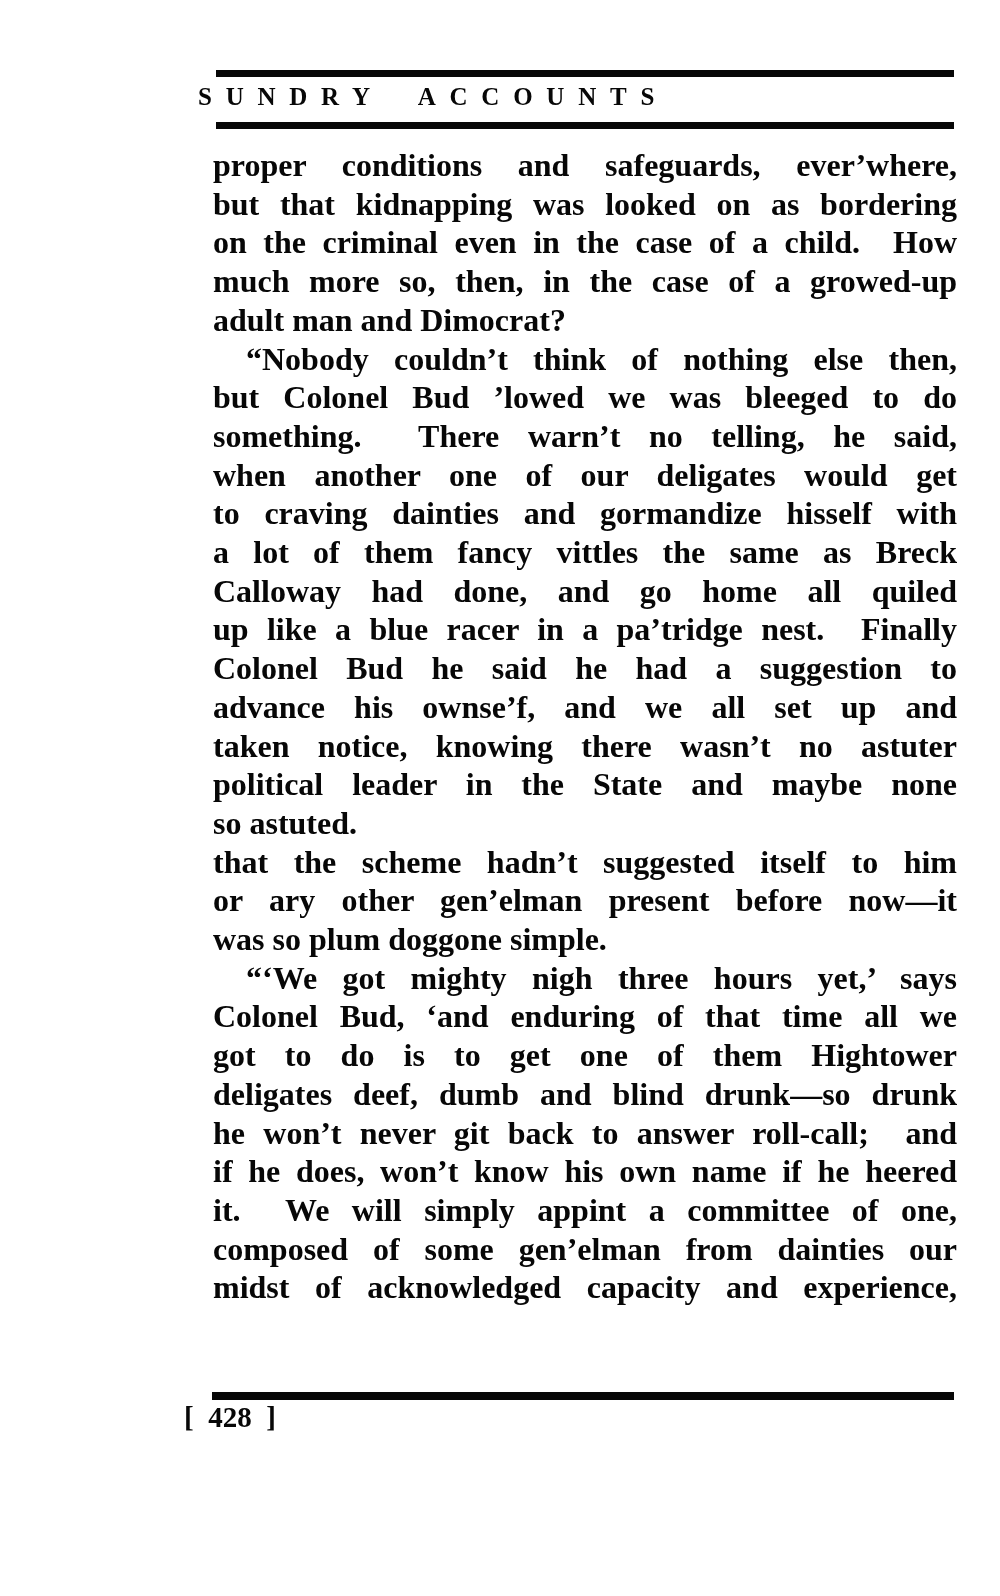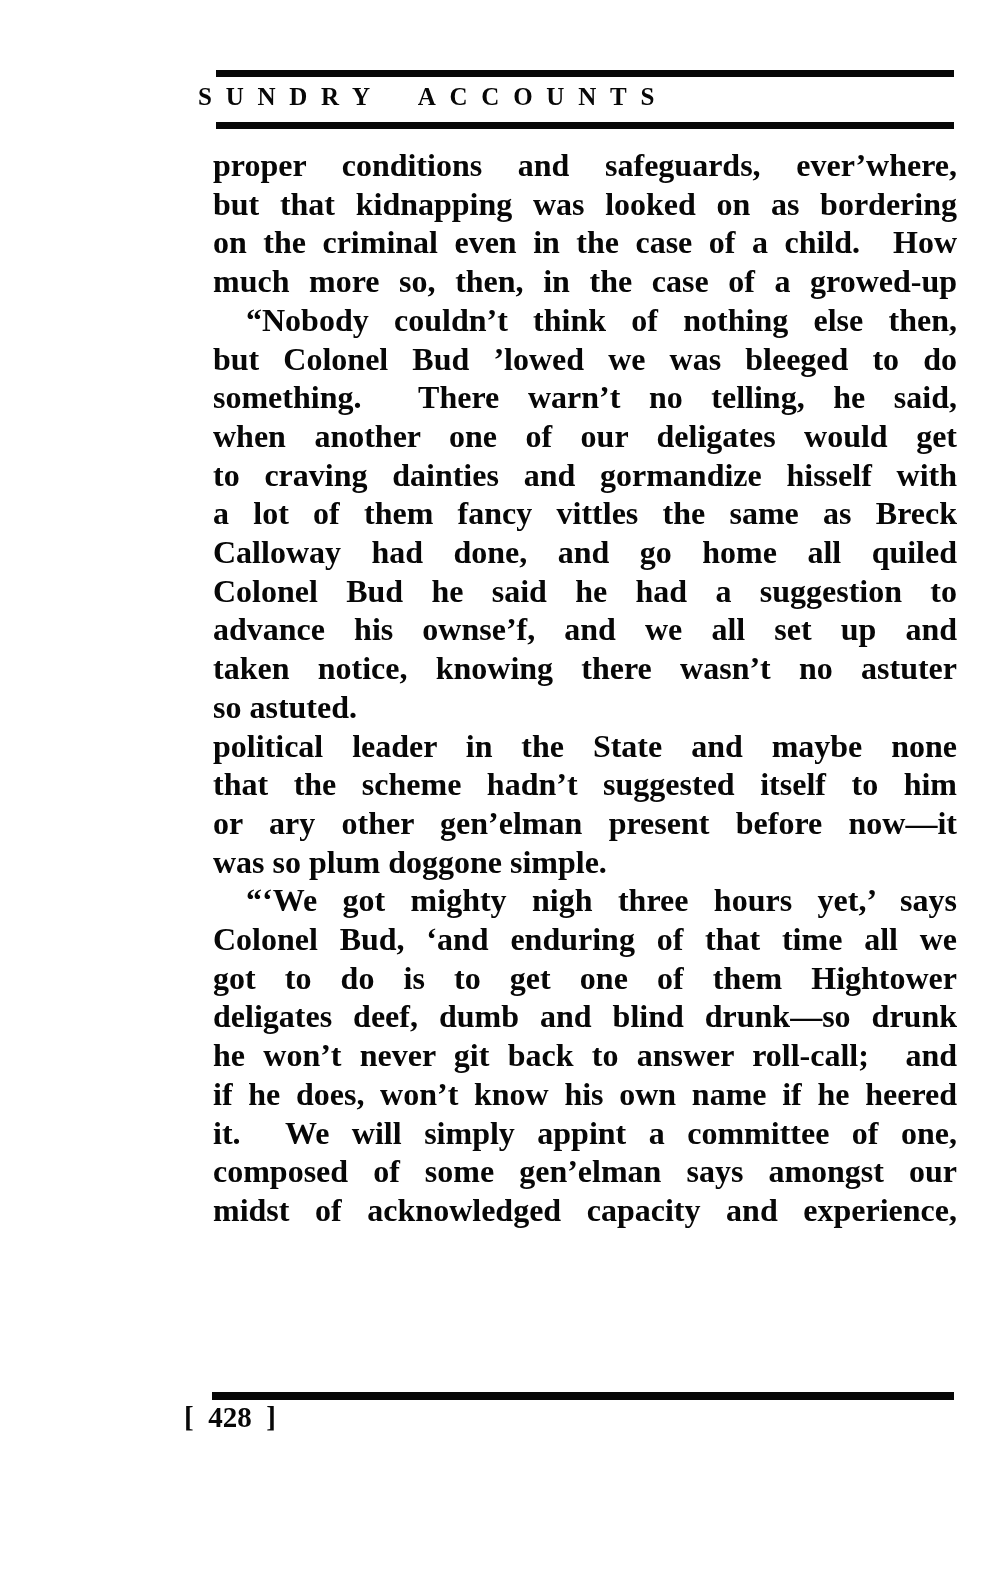--- a/index.html
+++ b/index.html
@@ -78,41 +78,43 @@
 <div class="page">
   <div class="rule rule-top"></div>
   <div class="running-head">SUNDRY ACCOUNTS</div>
   <div class="rule rule-mid"></div>
 
   <div class="text-block">
       <div class="line">proper conditions and safeguards, ever’where,</div>
       <div class="line">but that kidnapping was looked on as bordering</div>
       <div class="line">on the criminal even in the case of a child.&nbsp; How</div>
       <div class="line">much more so, then, in the case of a growed-up</div>
+      <div class="line end">adult man and Dimocrat?</div>
       <div class="line indent">“Nobody couldn’t think of nothing else then,</div>
       <div class="line">but Colonel Bud ’lowed we was bleeged to do</div>
       <div class="line">something.&nbsp; There warn’t no telling, he said,</div>
       <div class="line">when another one of our deligates would get</div>
       <div class="line">to craving dainties and gormandize hisself with</div>
       <div class="line">a lot of them fancy vittles the same as Breck</div>
       <div class="line">Calloway had done, and go home all quiled</div>
+      <div class="line">up like a blue racer in a pa’tridge nest.&nbsp; Finally</div>
       <div class="line">Colonel Bud he said he had a suggestion to</div>
       <div class="line">advance his ownse’f, and we all set up and</div>
       <div class="line">taken notice, knowing there wasn’t no astuter</div>
+      <div class="line">political leader in the State and maybe none</div>
       <div class="line end">so astuted.</div>
-      <div class="line">political leader in the State and maybe none</div>
       <div class="line">that the scheme hadn’t suggested itself to him</div>
       <div class="line">or ary other gen’elman present before now—it</div>
       <div class="line end">was so plum doggone simple.</div>
       <div class="line indent">“‘We got mighty nigh three hours yet,’ says</div>
       <div class="line">Colonel Bud, ‘and enduring of that time all we</div>
       <div class="line">got to do is to get one of them Hightower</div>
       <div class="line">deligates deef, dumb and blind drunk—so drunk</div>
       <div class="line">he won’t never git back to answer roll-call;&nbsp; and</div>
       <div class="line">if he does, won’t know his own name if he heered</div>
       <div class="line">it.&nbsp; We will simply appint a committee of one,</div>
-      <div class="line">composed of some gen’elman says amongst our</div>
+      <div class="line">composed of some gen’elman from dainties our</div>
       <div class="line">midst of acknowledged capacity and experience,</div>
     </div>
 
   <div class="rule rule-footer"></div>
   <div class="page-number">[ 428 ]</div>
 </div>
 
 </body></html>

